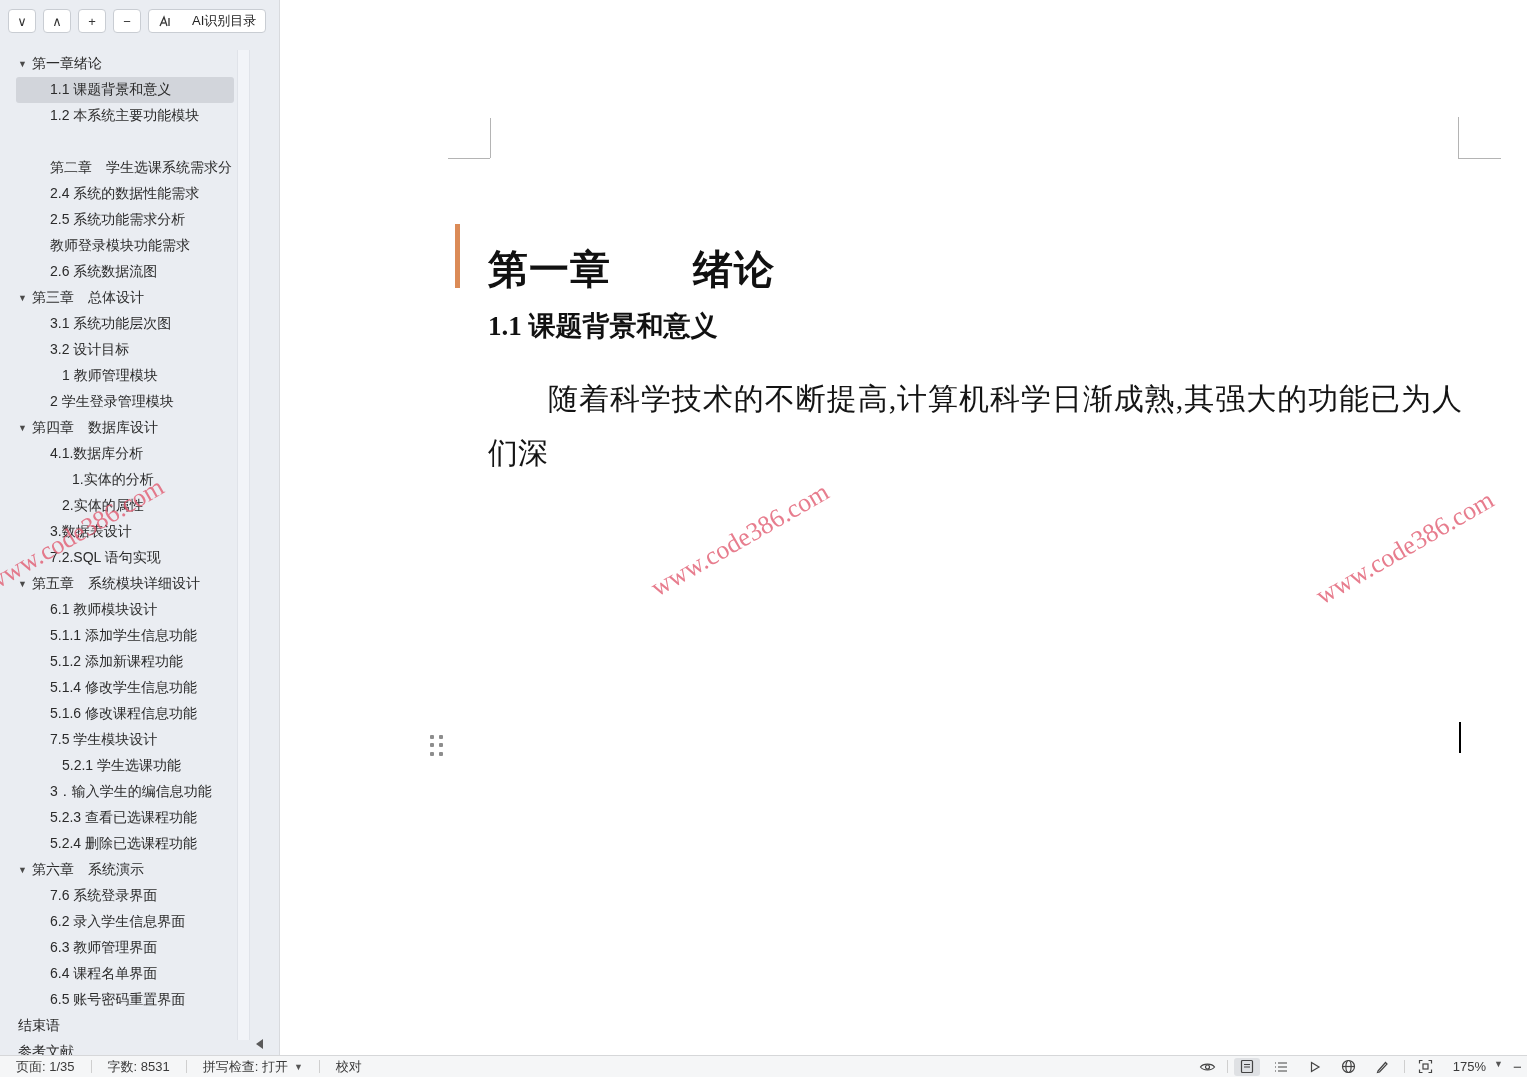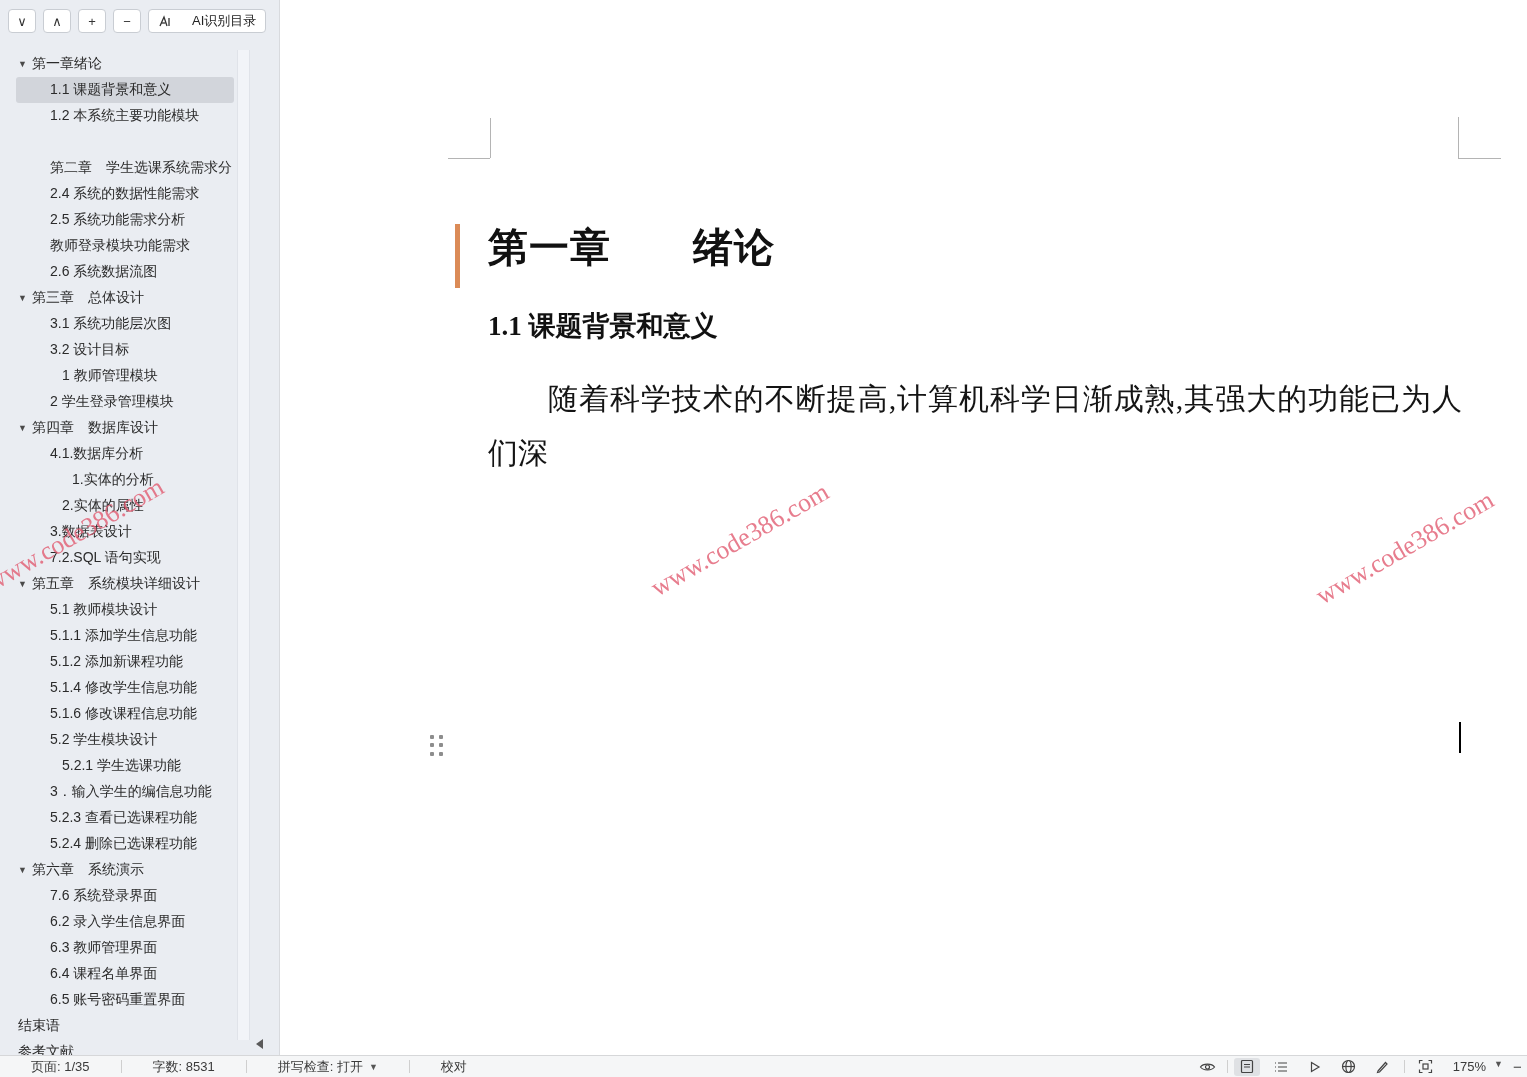--- a/index.html
+++ b/index.html
@@ -34,21 +34,21 @@
 
   
   #doc { position:absolute; left:281px; top:0; width:1246px; height:1055px; background:#fff; overflow:hidden; }
   .cropmark { position:absolute; border-color:#b4b4b4; }
   #crop-tl-v { left:209px; top:118px; width:1px; height:40px; background:#b4b4b4; }
   #crop-tl-h { left:167px; top:158px; width:42px; height:1px; background:#b4b4b4; }
   #crop-tr-v { left:1177px; top:117px; width:1px; height:41px; background:#b4b4b4; }
   #crop-tr-h { left:1177px; top:158px; width:43px; height:1px; background:#b4b4b4; }
 
   #heading-bar { position:absolute; left:174px; top:224px; width:5px; height:64px; background:#db8b57; }
-  #doc-heading { position:absolute; left:207px; top:220px; font-family:"Liberation Serif", serif;
+  #doc-heading { position:absolute; left:207px; top:242px; font-family:"Liberation Serif", serif;
                  font-size:40px; font-weight:700; color:#111; letter-spacing:1px; }
   #doc-subheading { position:absolute; left:207px; top:308px; font-family:"Liberation Serif", serif;
                     font-size:27px; font-weight:700; color:#111; }
   #doc-body { position:absolute; left:207px; top:372px; width:974px; font-family:"Liberation Serif", serif;
               font-size:30px; line-height:54px; color:#141414; text-align:justify; }
   #doc-body p { text-indent:2em; margin-bottom:18px; }
 
   #caret { position:absolute; left:1178px; top:722px; width:2px; height:31px; background:#000; }
 
   #drag-handle { position:absolute; left:146px; top:733px; width:18px; height:25px; cursor:grab;
@@ -57,21 +57,21 @@
   #drag-handle i { width:4px; height:4px; background:#8d8d8d; border-radius:1px; }
 
   .watermark { position:absolute; font-family:"Liberation Serif", serif; font-size:26px;
                color:#e25d72; opacity:.8; white-space:nowrap; pointer-events:none;
                transform:translate(-50%,-50%) rotate(-30deg); }
 
   
   #statusbar { position:absolute; left:0; bottom:0; width:1527px; height:22px; background:#f5f6f7;
                border-top:1px solid #d6d7d9; display:flex; align-items:center; font-size:13px;
                color:#3a3a3a; overflow:hidden; }
-  #statusbar .sect { display:flex; align-items:center; gap:6px; padding:0 31px; cursor:pointer; }
+  #statusbar .sect { display:flex; align-items:center; gap:6px; padding:0 16px; cursor:pointer; }
   #statusbar .div { width:1px; height:13px; background:#cfcfcf; flex:none; }
   #statusbar .spring { flex:1; }
   .sb-icon { width:26px; height:18px; display:flex; align-items:center; justify-content:center;
              cursor:pointer; border-radius:3px; flex:none; }
   .sb-icon.active { background:#dfe1e4; }
   .sb-icon svg { display:block; }
   #zoom-ctrl { display:flex; align-items:flex-start; gap:8px; padding:0 10px 0 14px; cursor:pointer; }
   #zoom-edge-minus { font-size:15px; color:#444; width:14px; flex:none; }
   .chev { font-size:9px; color:#555; }
 </style>
@@ -195,21 +195,21 @@
           <span>7.2.SQL 语句实现</span>
         </div>
 
         <div class="toc-row ind-0">
           <span class="expander">▼</span>
           <span>第五章　系统模块详细设计</span>
         </div>
 
         <div class="toc-row ind-1">
 
-          <span>5.1 教师模块设计</span>
+          <span>6.1 教师模块设计</span>
         </div>
 
         <div class="toc-row ind-1">
 
           <span>5.1.1 添加学生信息功能</span>
         </div>
 
         <div class="toc-row ind-1">
 
           <span>5.1.2 添加新课程功能</span>
@@ -220,21 +220,21 @@
           <span>5.1.4 修改学生信息功能</span>
         </div>
 
         <div class="toc-row ind-1">
 
           <span>5.1.6 修改课程信息功能</span>
         </div>
 
         <div class="toc-row ind-1">
 
-          <span>5.2 学生模块设计</span>
+          <span>7.5 学生模块设计</span>
         </div>
 
         <div class="toc-row ind-2">
 
           <span>5.2.1 学生选课功能</span>
         </div>
 
         <div class="toc-row ind-1">
 
           <span>3．输入学生的编信息功能</span>

